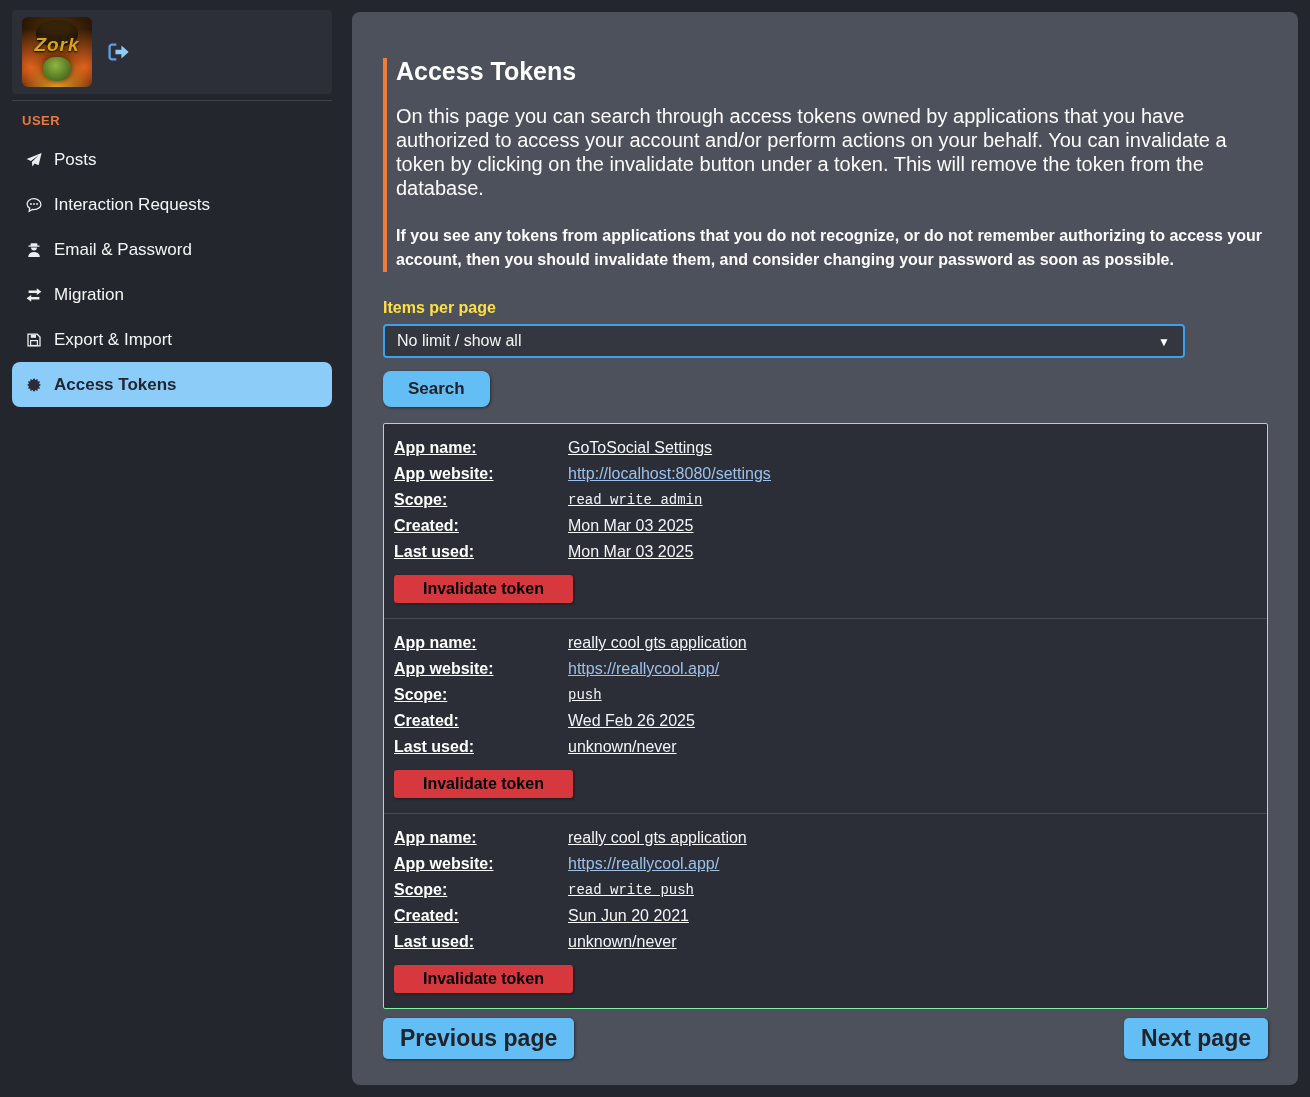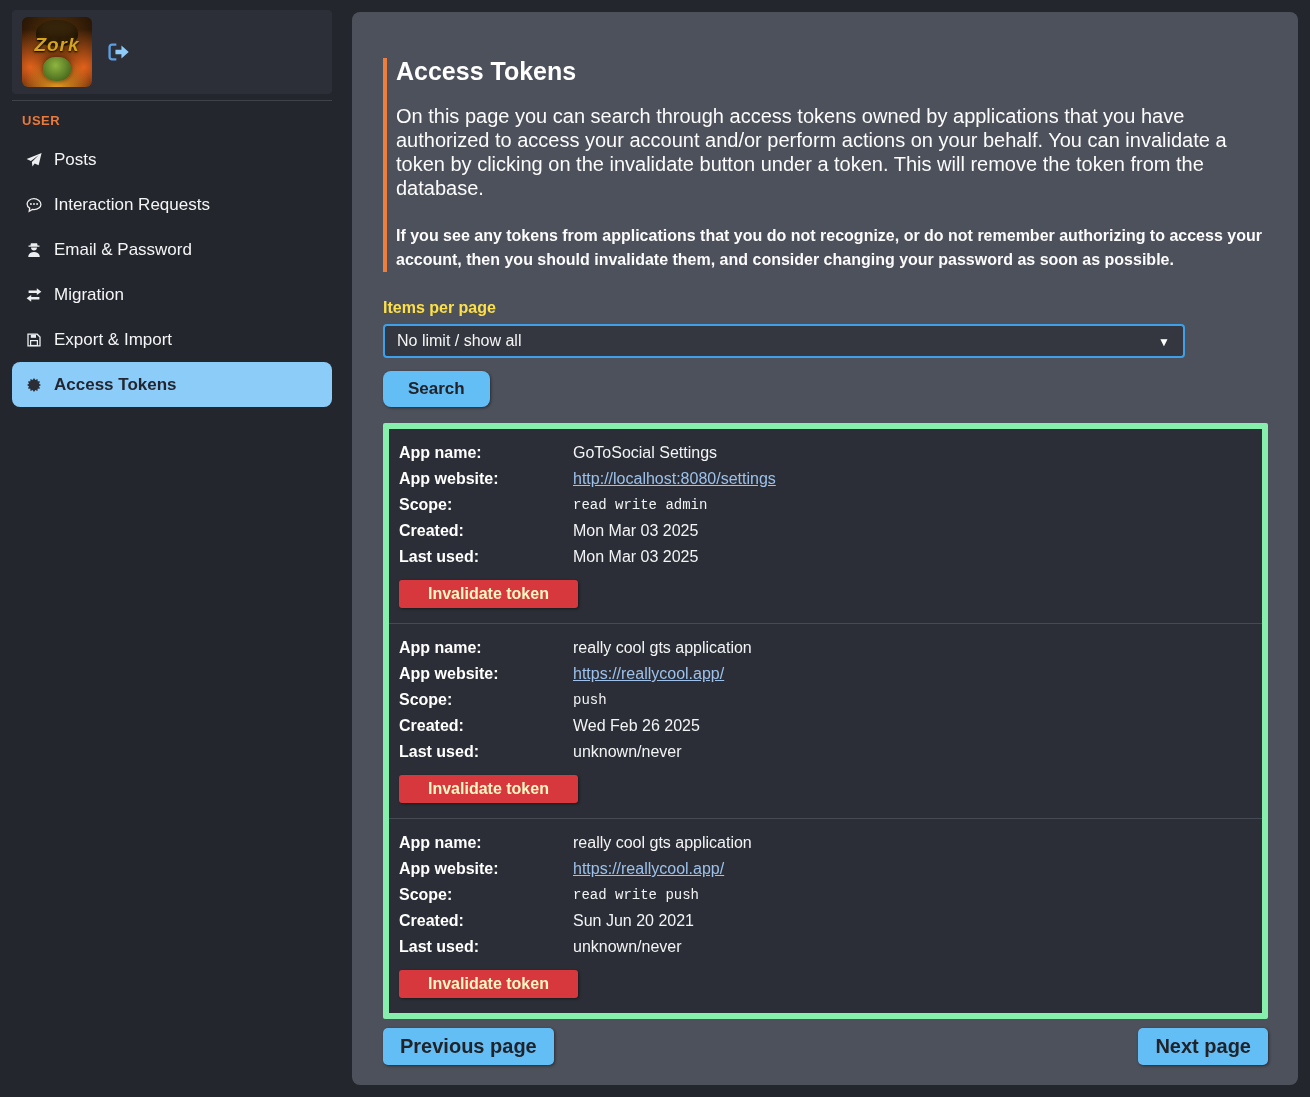--- a/index.html
+++ b/index.html
@@ -103,40 +103,40 @@
   .search-btn {
     margin-top:13px; display:inline-block;
     background:#64bef6; color:#212329; font-weight:bold; font-size:17px;
     font-family:"Liberation Sans", sans-serif;
     padding:8px 25px; border:none; border-radius:8px;
     box-shadow:1px 1px 3px rgba(0,0,0,0.45); cursor:pointer;
   }
 
   .token-list {
     margin-top:16px; width:885px;
-    background:#2b2e36; border:6px solid #86efac; border-radius:2px;
+    background:#2b2e36; border:1px solid #86efac; border-radius:2px;text-decoration:underline;
   }
   .token-entry { padding:11px 12px 15px 10px; border-bottom:1px solid #454a55; }
   .token-entry:last-child { border-bottom:none; }
   .trow { display:flex; align-items:center; min-height:26px; font-size:16px; }
   .tlabel { width:174px; flex:none; font-weight:bold; color:#ffffff; }
   .tvalue { color:#f3f4f5; }
   .tvalue a { color:#9dc1ea; text-decoration:underline; }
   .scope-value { font-family:"Liberation Mono", monospace; font-size:14px; color:#f3f4f5; }
   .invalidate-btn {
     margin-top:10px; display:inline-block;
-    background:#d6383e; color:#fef9c3; font-weight:bold; font-size:16px;
+    background:#d6383e; color:#000000; font-weight:bold; font-size:16px;
     font-family:"Liberation Sans", sans-serif;
     padding:5px 29px; border:none; border-radius:3px;
     box-shadow:1px 1px 3px rgba(0,0,0,0.45); cursor:pointer;
   }
 
   .pagination { width:885px; display:flex; justify-content:space-between; margin-top:9px; }
   .page-btn {
-    background:#64bef6; color:#212329; font-weight:bold; font-size:20px;
+    background:#64bef6; color:#212329; font-weight:bold; font-size:23px;
     font-family:"Liberation Sans", sans-serif;
     padding:7px 17px; border:none; border-radius:5px;
     box-shadow:1px 1px 3px rgba(0,0,0,0.45); cursor:pointer;
   }
 </style>
 </head>
 <body>
 
 <div class="page">
 

